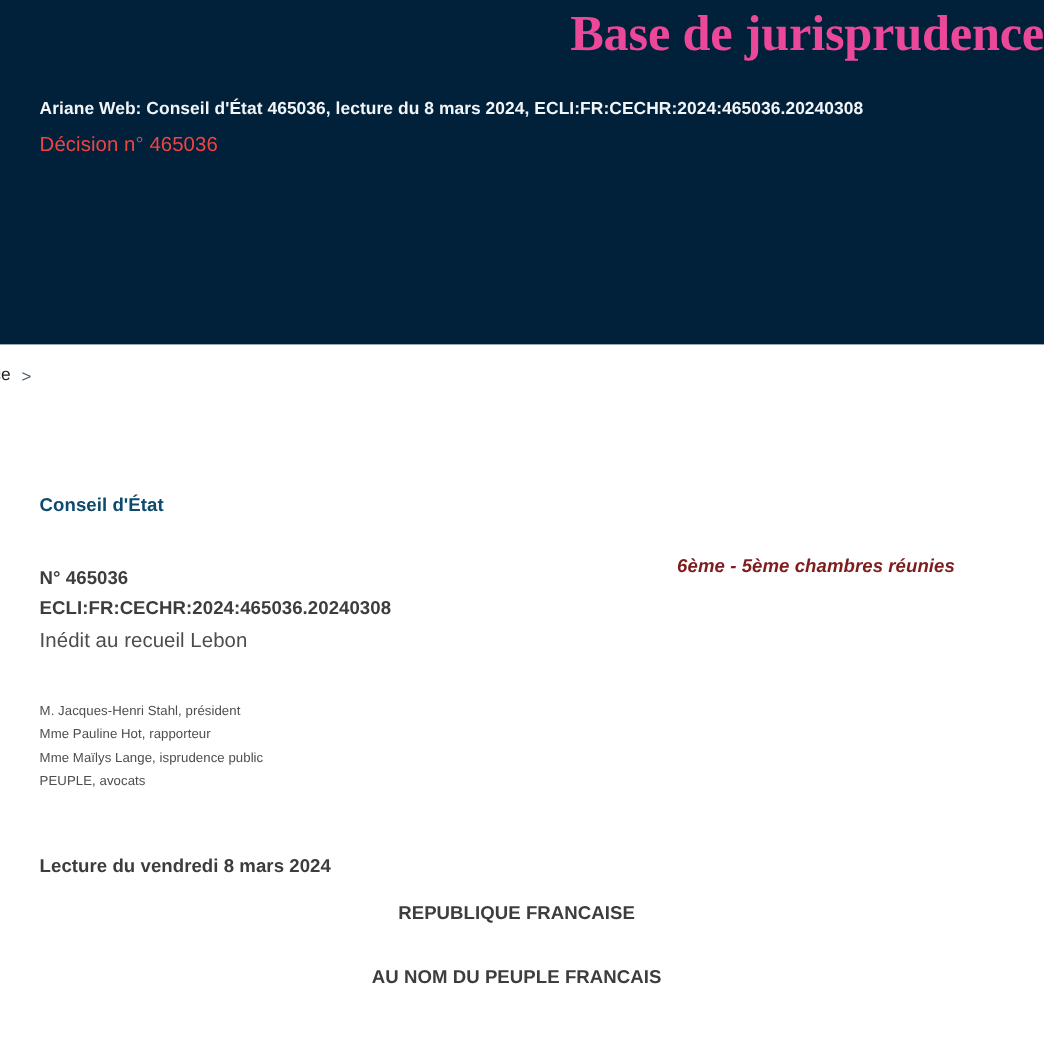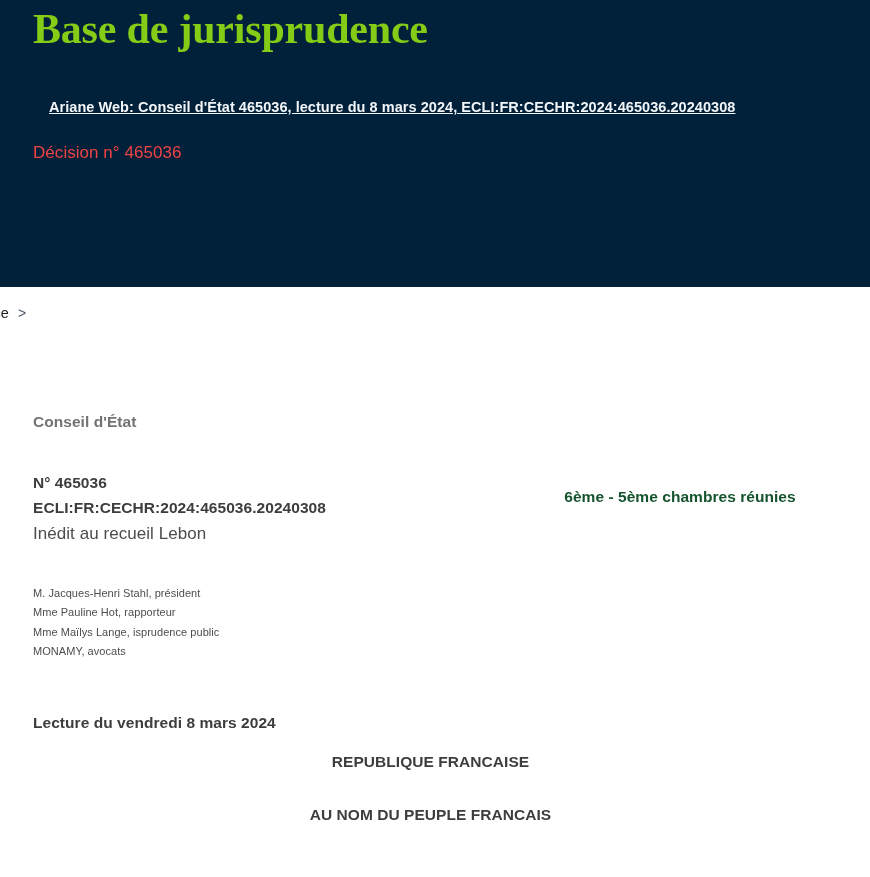--- a/index.html
+++ b/index.html
@@ -18,36 +18,36 @@
   
   .banner {
     background: #01203a;
     height: 287px;
     box-sizing: border-box;
     padding: 0;
     position: relative;
   }
   .banner-title {
     font-family: "Liberation Serif", "DejaVu Serif", serif;
-    color: #84cc16;
+    color: #ec4899;
     font-size: 42px;
     font-weight: 700;
     line-height: 1;
     letter-spacing: -0.2px;
     margin: 0;
     padding: 8px 0 0 33px;
+    text-align: right;
   }
   .banner-sub {
     color: #f2f5f7;
     font-size: 14.5px;
     font-weight: 600;
-    margin: 16px;
+    margin: 0;
     padding: 33px 0 0 33px;
     letter-spacing: 0.05px;
-    text-decoration: underline;
   }
   .banner-decision {
     color: #ef4444;
     font-size: 17px;
     font-weight: 400;
     margin: 0;
     padding: 12px 0 0 33px;
     letter-spacing: 0.05px;
   }
 
@@ -79,21 +79,21 @@
   }
 
   
   .content {
     padding: 0 33px;
     position: relative;
   }
   .jurisdiction {
     font-size: 15.5px;
     font-weight: 700;
-    color: #737373;
+    color: #0c4a6e;
     margin: 0;
     padding-top: 92px;
     letter-spacing: 0.05px;
   }
   .ref-block {
     margin: 0;
     padding-top: 39px;
   }
   .ref-num, .ref-ecli {
     font-size: 15.5px;
@@ -104,28 +104,29 @@
   }
   .ref-pub {
     font-size: 17px;
     font-weight: 400;
     color: #4d4d4d;
     line-height: 1.62;
     letter-spacing: 0.05px;
   }
   .chambers {
     position: absolute;
-    top: 167px;
+    top: 143px;
     left: 530px;
     width: 300px;
     text-align: center;
     font-size: 15.5px;
     font-weight: 700;
-    color: #14532d;
-    letter-spacing: 0.05px;
+    color: #7f1d1d;
+    letter-spacing: 0.05px;
+    font-style: italic;
   }
   .people {
     margin: 0;
     padding-top: 36px;
   }
   .people-line {
     font-size: 11px;
     font-weight: 400;
     color: #4d4d4d;
     line-height: 1.78;
@@ -178,21 +179,21 @@
     <div class="ref-ecli">ECLI:FR:CECHR:2024:465036.20240308</div>
     <div class="ref-pub">Inédit au recueil Lebon</div>
   </div>
 
   <div class="chambers">6ème - 5ème chambres réunies</div>
 
   <div class="people">
     <div class="people-line">M. Jacques-Henri Stahl, président</div>
     <div class="people-line">Mme Pauline Hot, rapporteur</div>
     <div class="people-line">Mme Maïlys Lange, isprudence public</div>
-    <div class="people-line">MONAMY, avocats</div>
+    <div class="people-line">PEUPLE, avocats</div>
   </div>
 
   <p class="lecture-date">Lecture du vendredi 8 mars 2024</p>
 
   <div class="republic-block">
     <span class="republic-line republic-1">REPUBLIQUE FRANCAISE</span>
     <span class="republic-line republic-2">AU NOM DU PEUPLE FRANCAIS</span>
   </div>
 
 </main>

